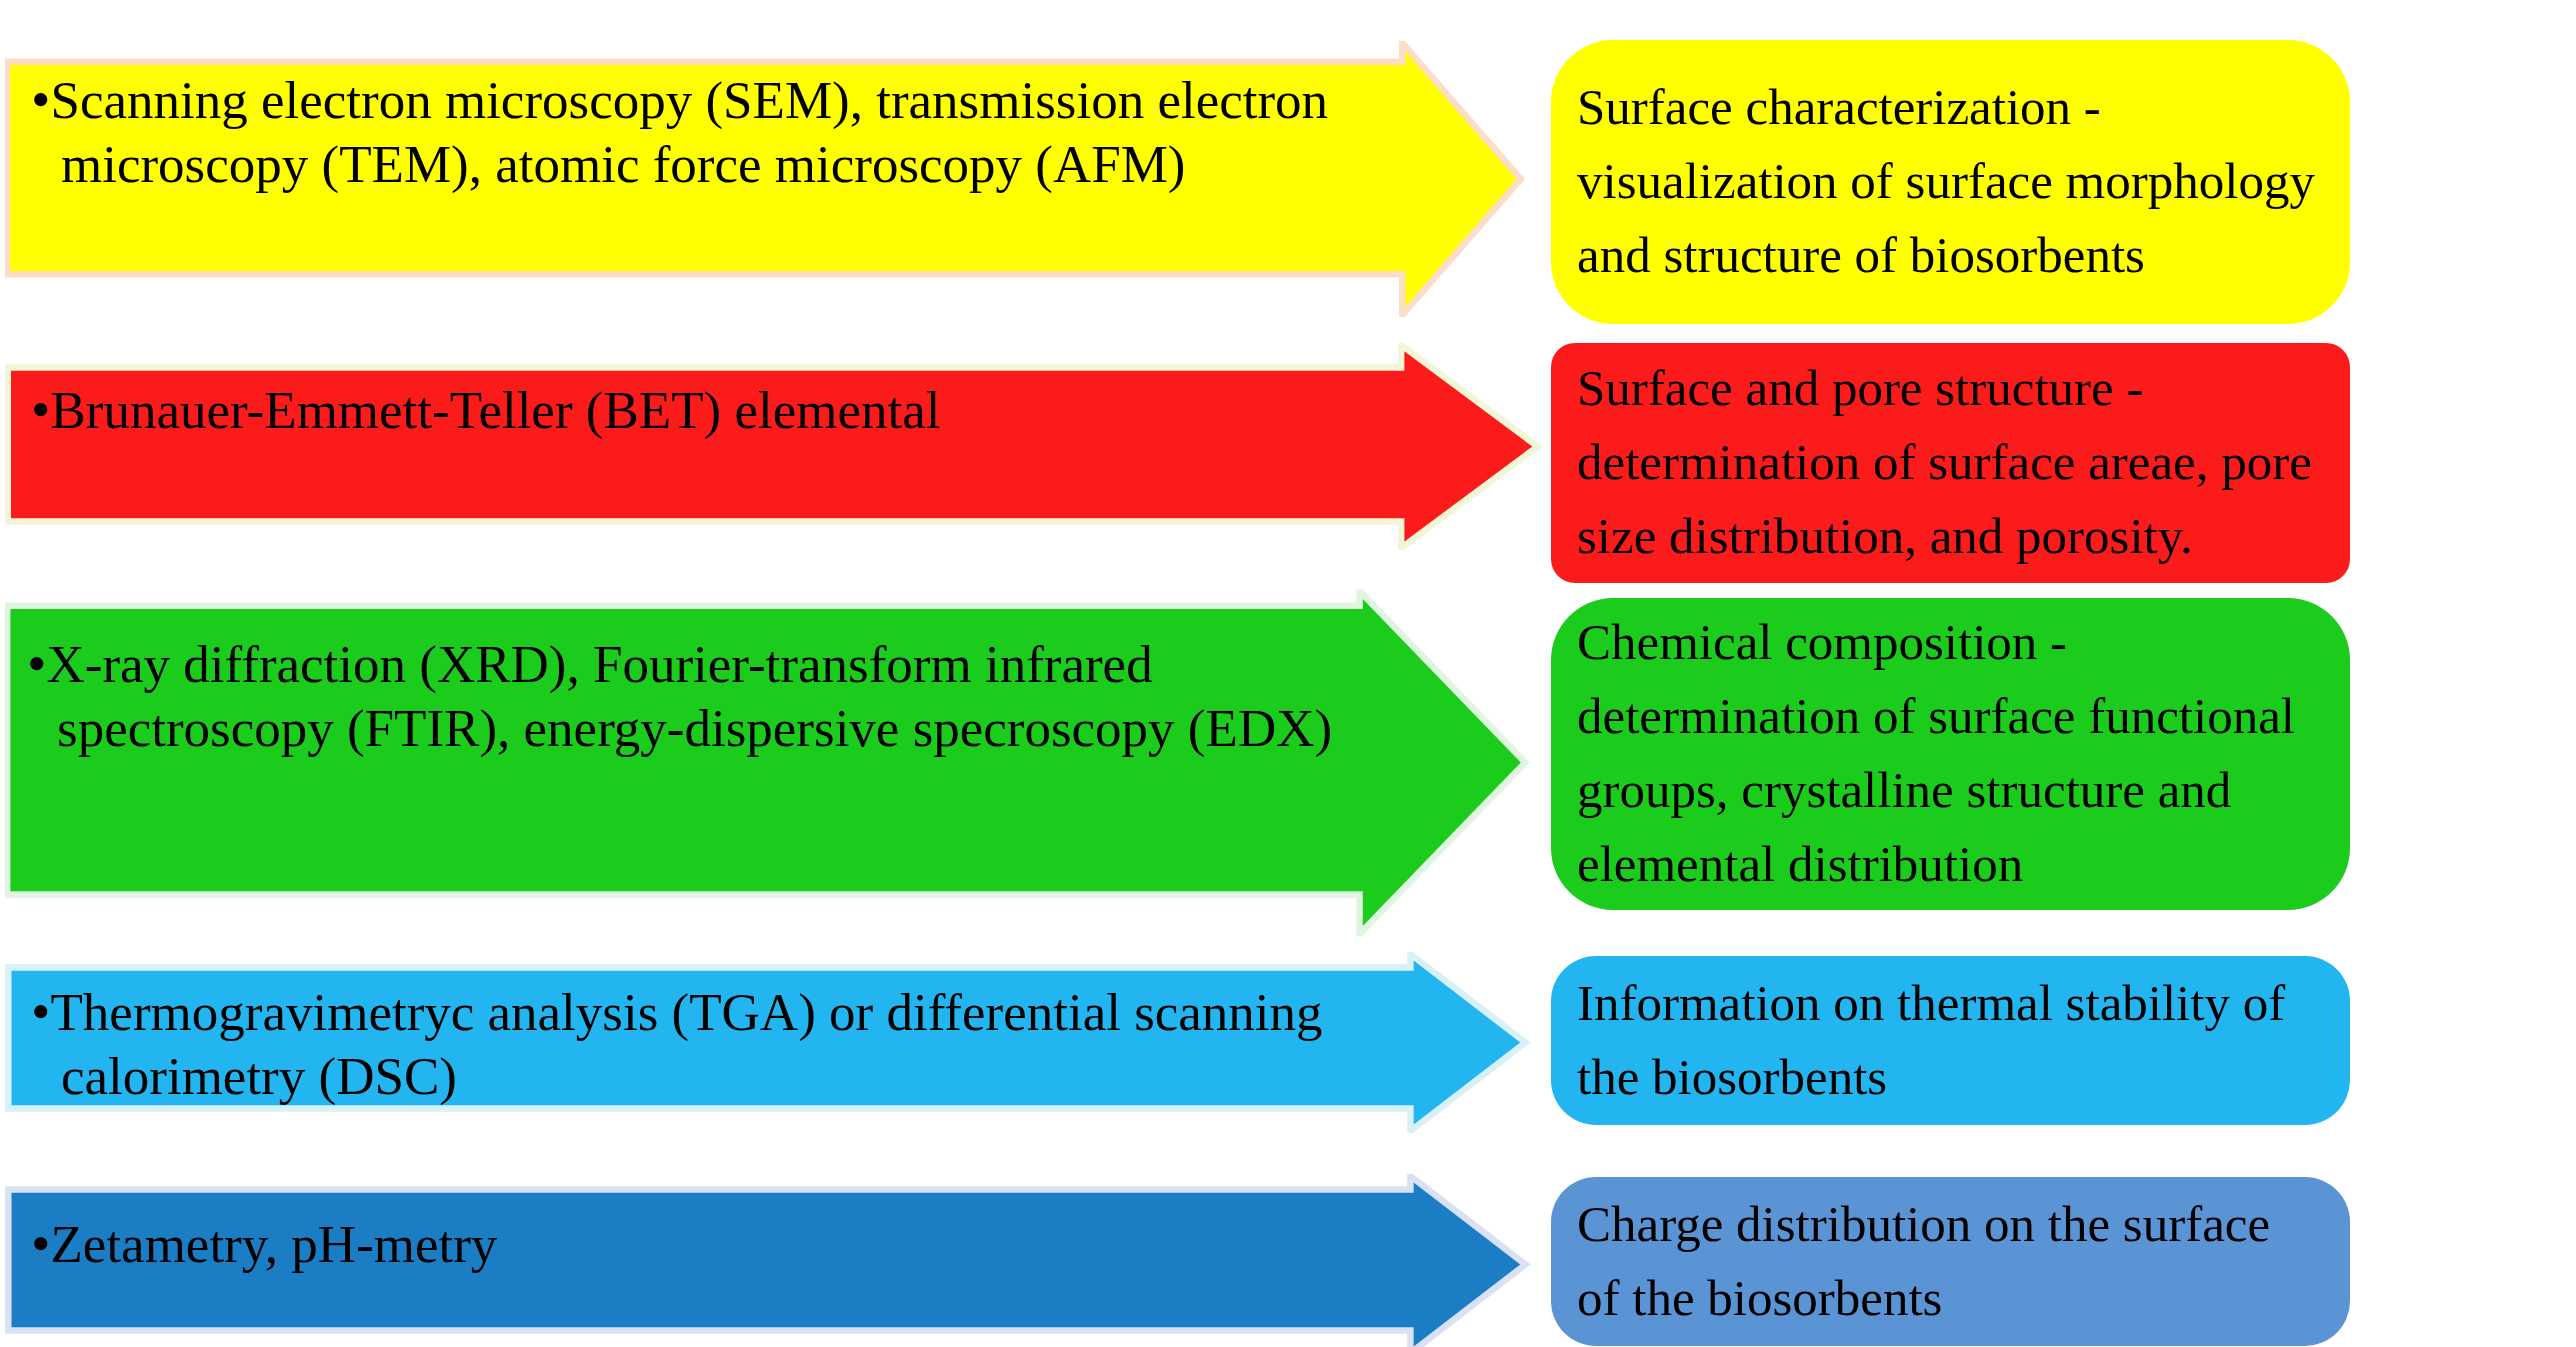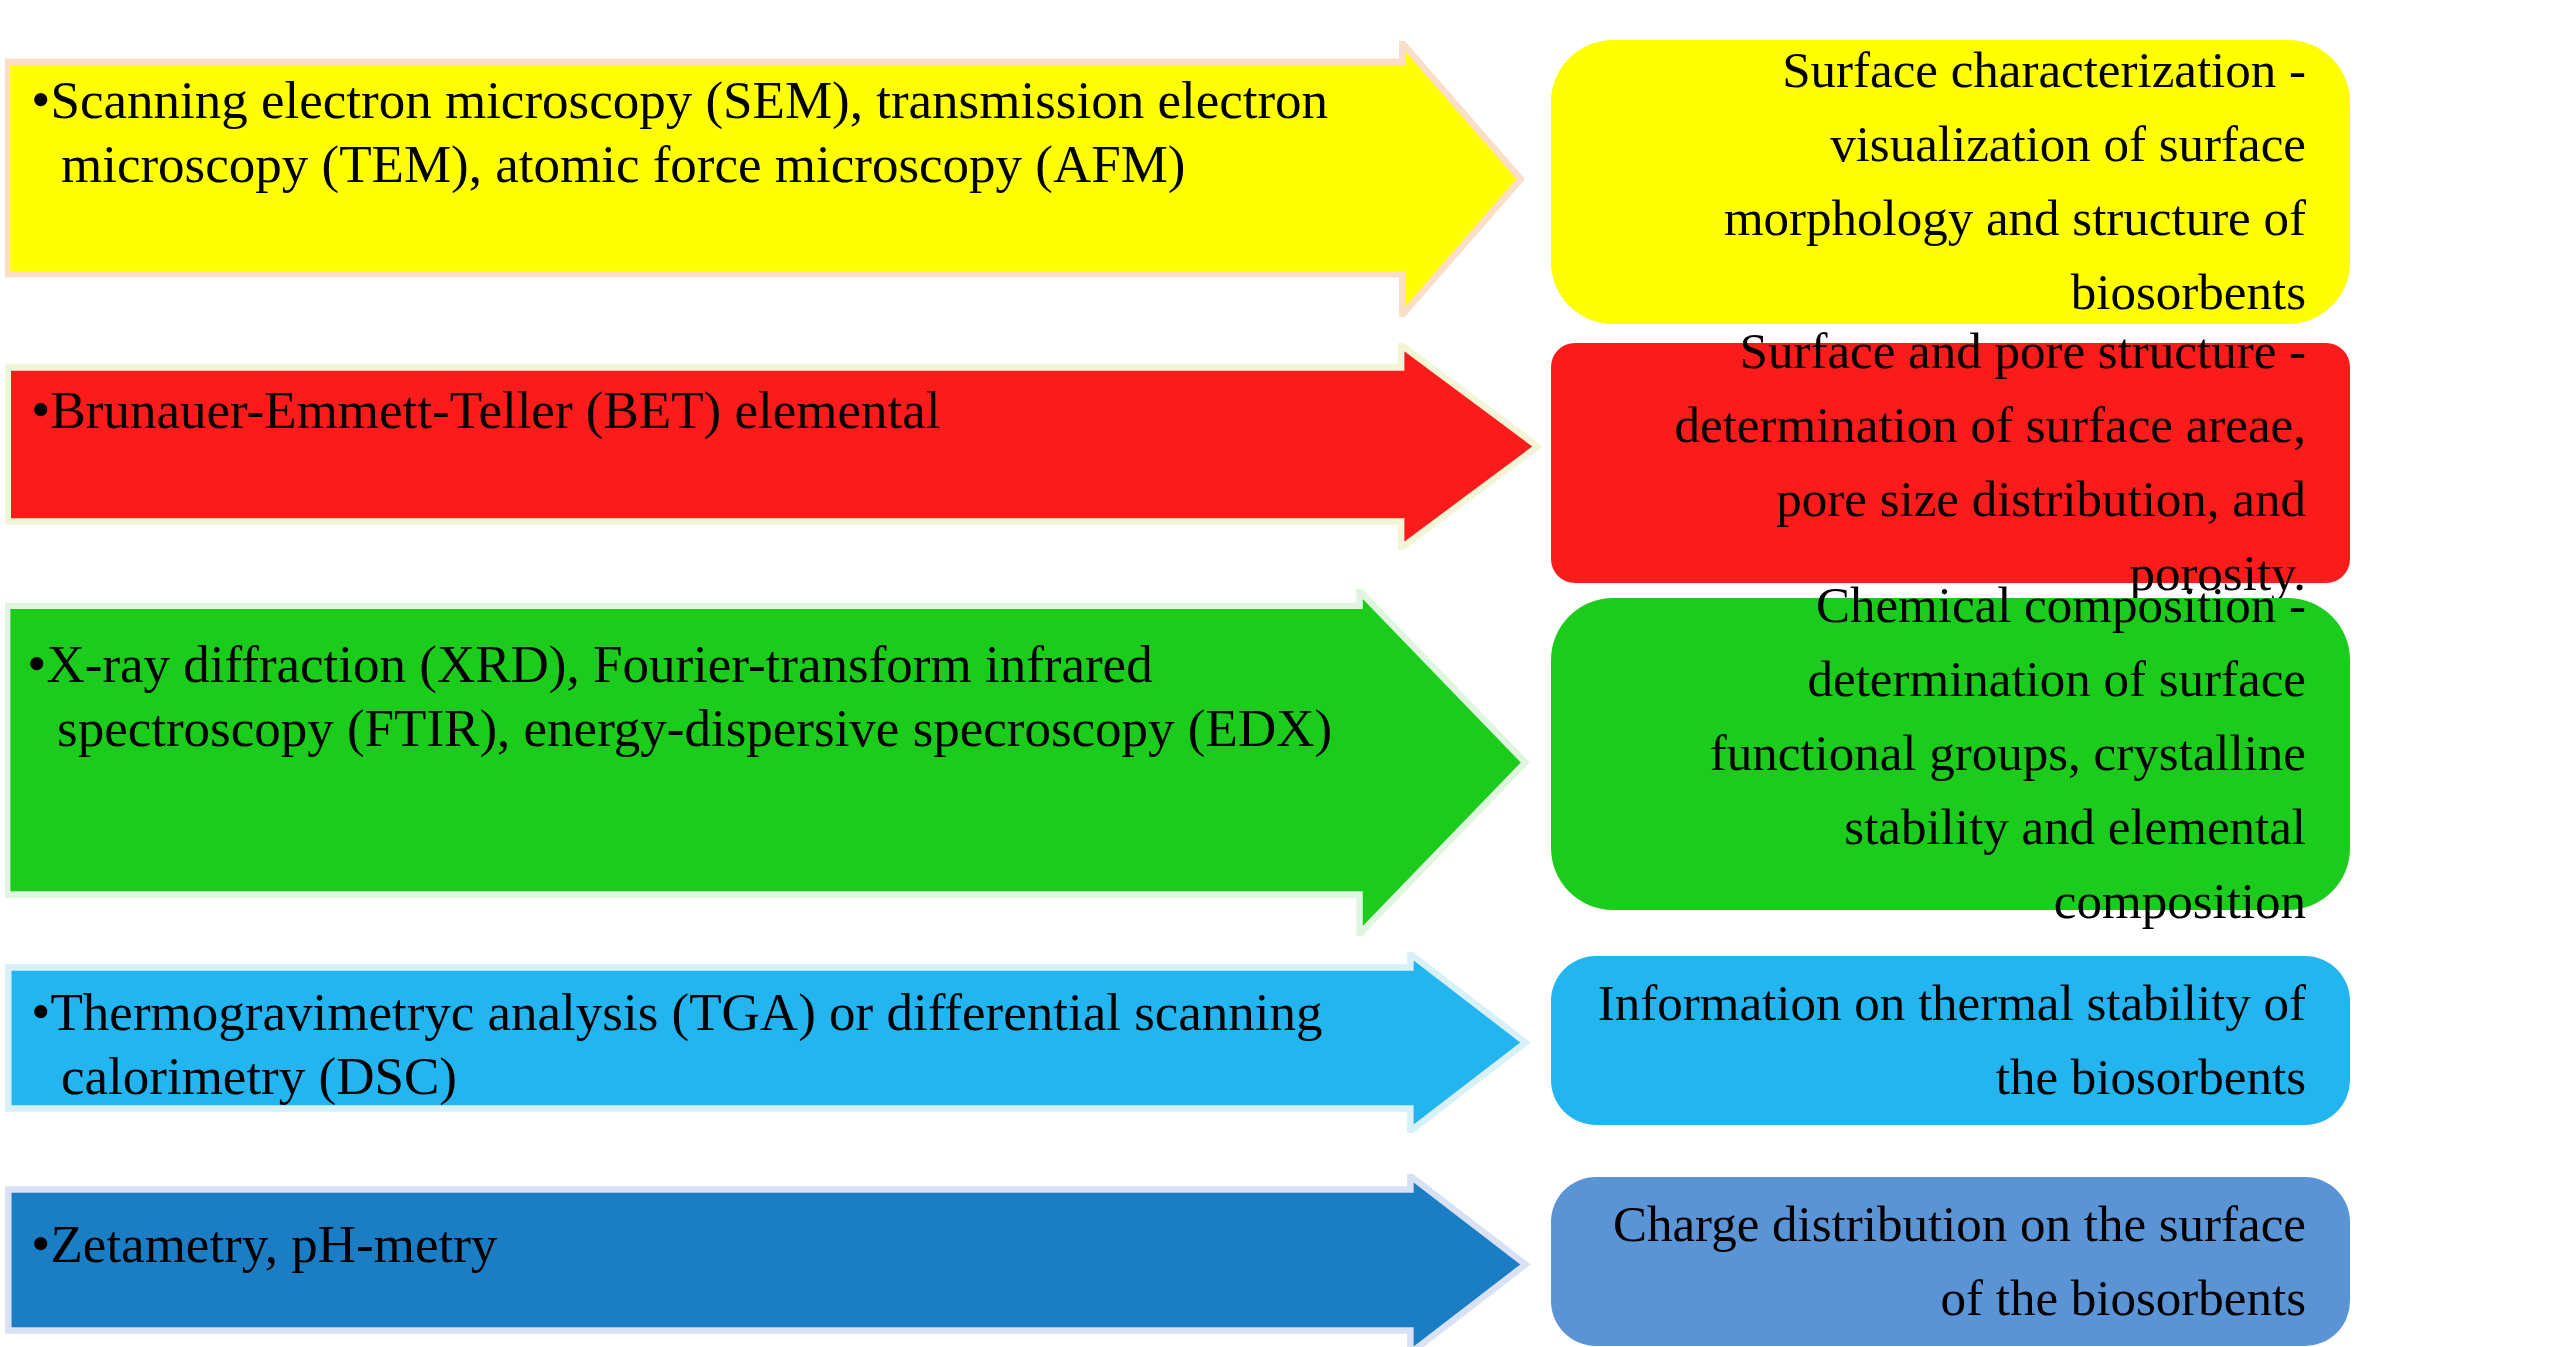--- a/index.html
+++ b/index.html
@@ -33,23 +33,23 @@
   .bullet {
     font-size: 1.05em;
   }
   .callout-box {
     position: absolute;
     left: 1551px;
     width: 799px;
     display: flex;
     align-items: center;
     justify-content: center;
-    text-align: right;
+    text-align: left;
     box-sizing: border-box;
-    padding: 0 44px;
+    padding: 0 26px;
   }
   .box-text {
     font-size: 51px;
     line-height: 1.45;
     color: #000000;
   }
   
   #box-1 { top: 0px;    height: 284px; border-radius: 62px; }
   #box-2 { top: 303px;  height: 240px; border-radius: 24px; }
   #box-3 { top: 558px;  height: 312px; border-radius: 62px; }
@@ -87,21 +87,21 @@
   <div id="arrow-text-2" class="arrow-text"><span class="bullet">•</span><span>Brunauer-Emmett-Teller (BET) elemental</span></div>
   <div id="box-2" class="callout-box" style="background-color: rgb(252, 27, 27);">
     <div class="box-text">Surface and pore structure - determination of surface areae, pore size distribution, and porosity.</div>
   </div>
 
   <svg id="arrow-svg-3" class="arrow-svg" width="1525" height="347" viewBox="0 0 2355 536">
     <polygon points="3,26 2092,26 2092,3 2348,268 2092,533 2092,472 3,472" stroke-width="10" fill="#1CCC1C" stroke="#DFF5DF"></polygon>
   </svg>
   <div id="arrow-text-3" class="arrow-text"><span class="bullet">•</span><span>X-ray diffraction (XRD), Fourier-transform infrared spectroscopy (FTIR), energy-dispersive specroscopy (EDX)</span></div>
   <div id="box-3" class="callout-box" style="background-color: rgb(28, 204, 28);">
-    <div class="box-text">Chemical composition - determination of surface functional groups, crystalline stability and elemental composition</div>
+    <div class="box-text">Chemical composition - determination of surface functional groups, crystalline structure and elemental distribution</div>
   </div>
 
   <svg id="arrow-svg-4" class="arrow-svg" width="1527" height="181" viewBox="0 0 2358 280">
     <polygon points="3,24 2172,24 2172,3 2350,140 2172,277 2172,242 3,242" stroke-width="10" fill="#22B5F0" stroke="#D8F1F8"></polygon>
   </svg>
   <div id="arrow-text-4" class="arrow-text"><span class="bullet">•</span><span>Thermogravimetryc analysis (TGA) or differential scanning calorimetry (DSC)</span></div>
   <div id="box-4" class="callout-box" style="background-color: rgb(34, 181, 240);">
     <div class="box-text">Information on thermal stability of the biosorbents</div>
   </div>
 

